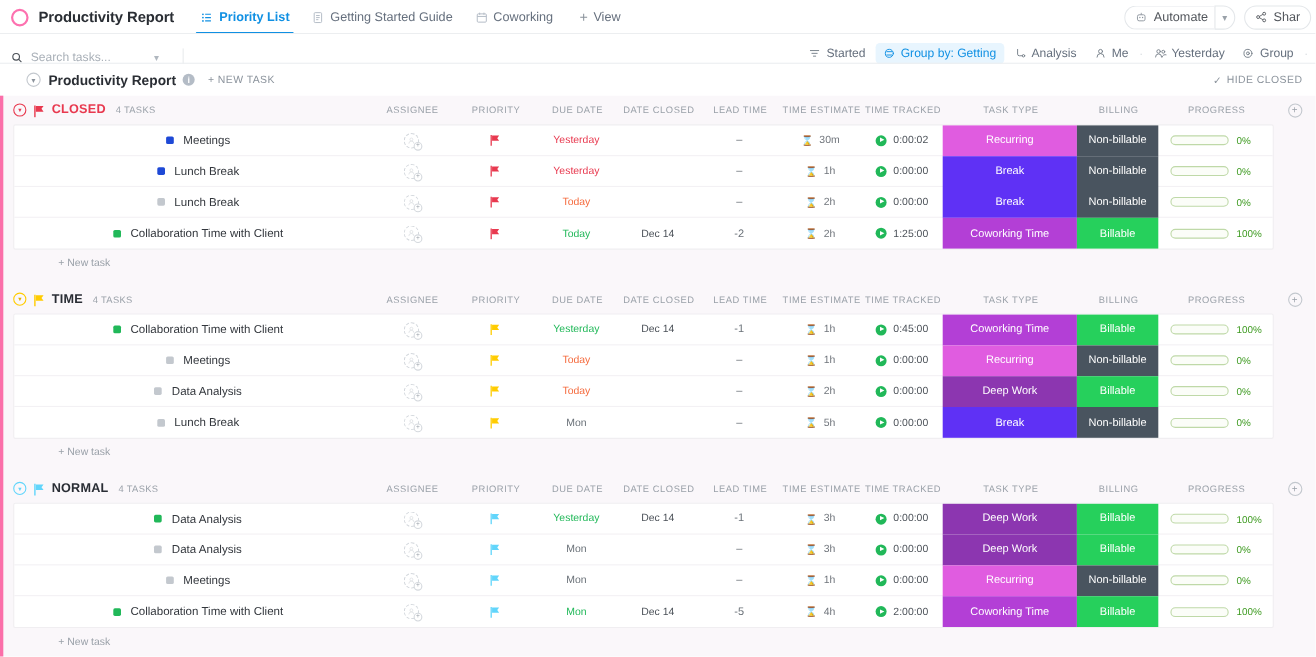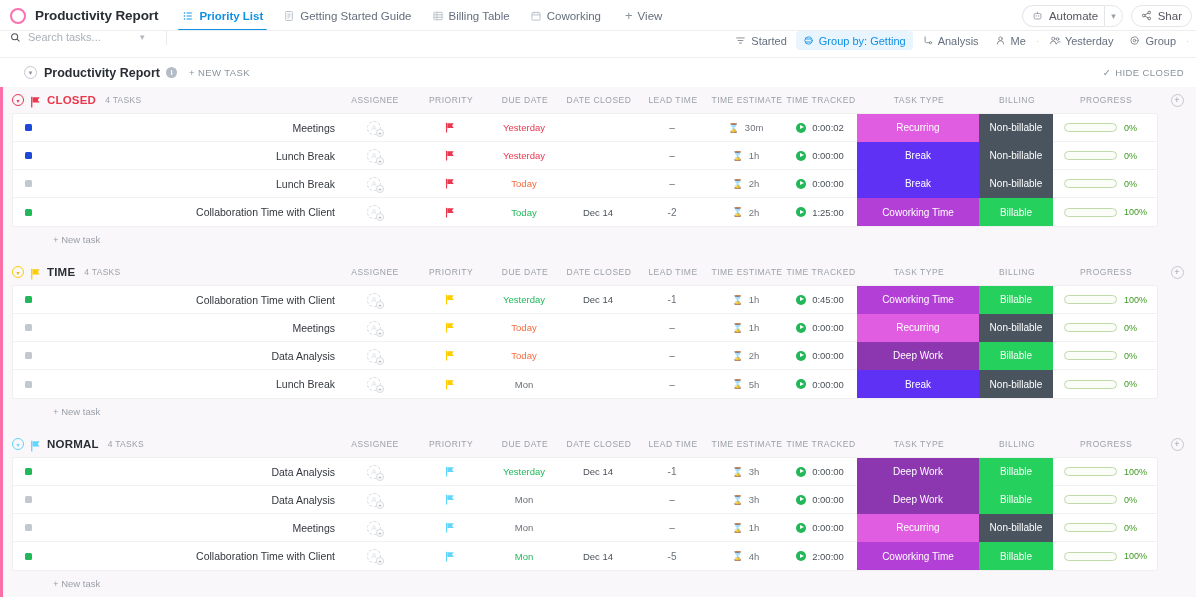--- a/index.html
+++ b/index.html
@@ -39,21 +39,21 @@
   .pillbtn {
     display:flex; align-items:center; gap:6px; height:22px; padding:0 9px;
     border:1px solid #e4e7ea; border-radius:11px; font-size:11.5px; color:#52565c; background:#fff; cursor:pointer;
     white-space:nowrap;
   }
   .pillbtn.split { border-radius:11px 0 0 11px; border-right:none; padding-right:6px;}
   .pillbtn.split2 { border-radius:0 11px 11px 0; padding:0 6px; }
 
   
   .filterbar {
-    height:27px; display:flex; align-items:flex-start; background:#fff; flex:0 0 auto; position:relative;
+    height:27px; display:flex; align-items:flex-end; background:#fff; flex:0 0 auto; position:relative;
     padding-left:10px;
   }
   .filterbar:after{content:"";position:absolute;left:0;right:0;bottom:0;height:1px;background:#eceef0;}
   .search { display:flex; align-items:center; gap:7px; width:150px; }
   .search input {
     border:none; outline:none; font-size:11px; color:#3d4category; width:105px; background:transparent;
     font-family:"Liberation Sans", sans-serif; color:#4b5158;
   }
   .search input::placeholder{ color:#a9b0b8; }
   .chev { color:#b0b7bf; font-size:9px; }
@@ -108,21 +108,21 @@
   .ch { font-size:8.5px; color:#9aa1a9; letter-spacing:0.5px; text-align:center; }
   .plus-circle {
     width:13px; height:13px; border-radius:50%; border:1px solid #c3c8ce; color:#9aa1a9;
     display:flex; align-items:center; justify-content:center; font-size:9px; flex:0 0 auto;
   }
 
   .tbl { background:#fff; margin-left:9px; margin-right:38px; border:1px solid #f0eef1; border-radius:2px;}
   .row { display:flex; align-items:center; height:28px; border-bottom:1px solid #f3f1f4; position:relative; }
   .row:last-child { border-bottom:none; }
   .c { display:flex; align-items:center; justify-content:center; font-size:10px; height:28px; }
-  .c-name { flex:0 0 auto; display:flex; align-items:center; gap:9px; padding-left:12px; justify-content:space-between; }
+  .c-name { flex:0 0 auto; display:flex; align-items:center; gap:9px; padding-left:12px; justify-content:center; }
   .status-dot { width:7px; height:7px; border-radius:1.5px; flex:0 0 auto; }
   .taskname { font-size:10.5px; color:#33373d; white-space:nowrap; }
   .avatar {
     width:14px; height:14px; border-radius:50%; border:1px dashed #d5d9de; position:relative;
     display:flex; align-items:center; justify-content:center;
   }
   .avatar svg{ opacity:.45 }
   .avatar .plusbadge {
     position:absolute; right:-4px; bottom:-3px; width:8px; height:8px; border-radius:50%;
     background:#fff; border:1px solid #d5d9de; color:#9aa1a9; font-size:6px; line-height:6px;
@@ -171,29 +171,20 @@
           <span>Priority List</span>
         </div>
         <div class="tab">
           <span class="ticon"><svg width="12" height="12" viewBox="0 0 16 16">
               <rect x="3.5" y="2" width="9" height="12" rx="1.2" stroke="#b4bcc6" stroke-width="1.2" fill="none"></rect>
               <line x1="5.8" y1="5.5" x2="10.2" y2="5.5" stroke="#b4bcc6" stroke-width="1.2" fill="none"></line>
               <line x1="5.8" y1="8" x2="10.2" y2="8" stroke="#b4bcc6" stroke-width="1.2" fill="none"></line>
               <line x1="5.8" y1="10.5" x2="8.6" y2="10.5" stroke="#b4bcc6" stroke-width="1.2" fill="none"></line>
             </svg></span>
           <span>Getting Started Guide</span>
-        </div>
-        <div class="tab">
-          <span class="ticon"><svg width="12" height="12" viewBox="0 0 16 16">
-              <rect x="2.5" y="3" width="11" height="10" rx="1" stroke="#b4bcc6" stroke-width="1.2" fill="none"></rect>
-              <line x1="2.5" y1="6.4" x2="13.5" y2="6.4" stroke="#b4bcc6" stroke-width="1.2" fill="none"></line>
-              <line x1="2.5" y1="9.7" x2="13.5" y2="9.7" stroke="#b4bcc6" stroke-width="1.2" fill="none"></line>
-              <line x1="6.6" y1="3" x2="6.6" y2="13" stroke="#b4bcc6" stroke-width="1.2" fill="none"></line>
-            </svg></span>
-          <span>Billing Table</span>
         </div>
         <div class="tab">
           <span class="ticon"><svg width="12" height="12" viewBox="0 0 16 16">
               <rect x="2.5" y="3.5" width="11" height="10" rx="1.2" stroke="#b4bcc6" stroke-width="1.2" fill="none"></rect>
               <line x1="2.5" y1="6.6" x2="13.5" y2="6.6" stroke="#b4bcc6" stroke-width="1.2" fill="none"></line>
               <line x1="5.4" y1="2" x2="5.4" y2="4.6" stroke="#b4bcc6" stroke-width="1.2" fill="none"></line>
               <line x1="10.6" y1="2" x2="10.6" y2="4.6" stroke="#b4bcc6" stroke-width="1.2" fill="none"></line>
             </svg></span>
           <span>Coworking</span>
         </div>

